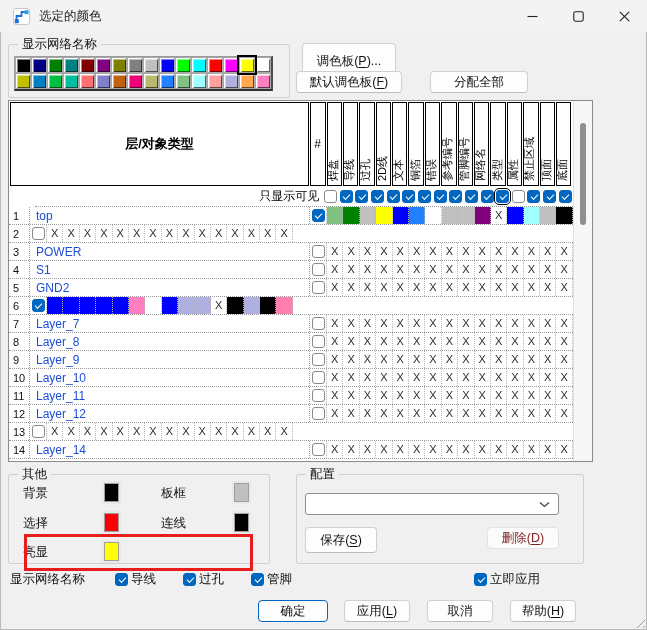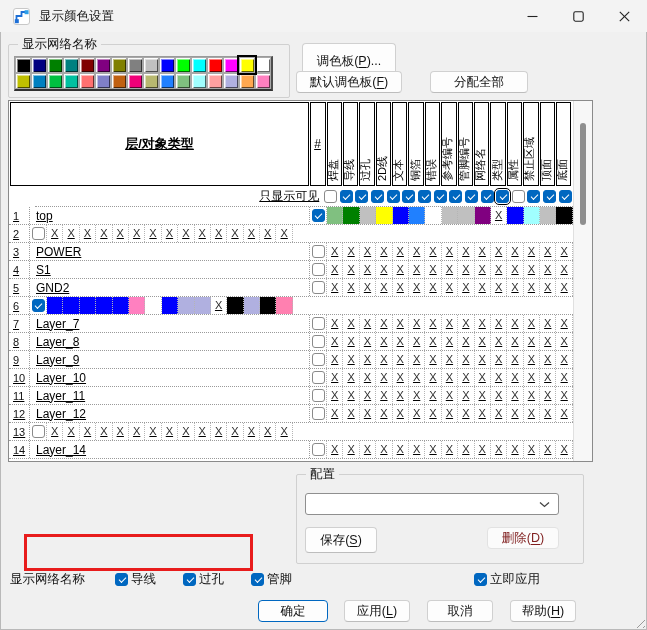--- a/index.html
+++ b/index.html
@@ -22,40 +22,40 @@
   .swatch{box-shadow:inset 1px 1px 0 rgba(255,255,255,.95),inset 2px 2px 0 rgba(255,255,255,.5),inset -1px -1px 0 rgba(0,0,0,.6);border:1px solid #a8a8a8;box-sizing:border-box;}
   .swatch.selected{outline:2px solid #000;outline-offset:0;z-index:5;position:relative;}
 
   
   .btn{position:absolute;background:#fdfdfd;border:1px solid #d0d0d0;border-bottom-color:#bdbdbd;border-radius:4px;font-size:12.5px;color:#111;display:flex;align-items:center;justify-content:center;box-sizing:border-box;font-family:inherit;}
   .btn u{text-decoration:underline;text-underline-offset:2px;}
   .btn.primary{border:1.4px solid #0067C0;}
   .btn.disabled{color:#7f1d1d;background:#fbfbfb;border-color:#e2e2e2;}
 
   
-  .tbl{position:absolute;left:8px;top:100px;width:583px;height:360px;background:#ffffff;border:1px solid #8a8a8a;display:flex;text-decoration:underline;}
+  .tbl{position:absolute;left:8px;top:100px;width:583px;height:360px;background:#ffffff;border:1px solid #8a8a8a;display:flex;}
   .tbl-main{width:564px;overflow:hidden;}
   .tbl-scroll{flex:1;background:#f7f7f7;border-left:1px solid #e0e0e0;position:relative;}
   .vthumb{position:absolute;left:50%;transform:translateX(-50%);top:22px;width:6px;height:102px;background:#8f8f8f;border-radius:3px;}
 
   .thead{height:86px;display:flex;background:#fff;}
   .corner{width:299px;margin:1px 0 1px 1px;border:1px solid #000;display:flex;align-items:center;justify-content:center;font-size:13px;font-weight:bold;box-sizing:border-box;}
   .hhash{width:15px;}
   .hcol,.hhash{margin:1px 0;border:1px solid #000;position:relative;box-sizing:border-box;width:15.4px;margin-left:0.5px;margin-right:0.5px;}
   .hhash{width:16px;display:flex;align-items:center;justify-content:center;font-size:12px;}
   .hcol span{position:absolute;bottom:4px;left:calc(50% + 6.5px);transform-origin:0 100%;transform:rotate(-90deg);white-space:nowrap;font-size:11px;color:#000;}
 
   .visrow{height:20px;display:flex;align-items:center;border-bottom:1px dotted #9a9a9a;box-sizing:border-box;margin-left:26px;}
   .vlabel{width:301px;text-align:right;padding-right:3px;font-size:12px;box-sizing:border-box;}
   .vcell{width:17px;display:flex;align-items:center;justify-content:center;box-sizing:border-box;}
   .vcell.dcol{width:16.4px;}
 
   .trow{height:18px;display:flex;border-bottom:1px dotted #9a9a9a;box-sizing:border-box;background:#fff;}
   .cnum{width:21px;border-right:1px dotted #9a9a9a;font-size:11px;display:flex;align-items:center;padding-left:4px;box-sizing:border-box;color:#111;}
-  .cname{width:280px;border-right:1px dotted #9a9a9a;font-size:12px;display:flex;align-items:center;padding-left:6px;box-sizing:border-box;color:#000000;}
+  .cname{width:280px;border-right:1px dotted #9a9a9a;font-size:12px;display:flex;align-items:center;padding-left:6px;box-sizing:border-box;color:#1d4ed8;}
   .chash{width:17px;border-right:1px dotted #b5b5b5;display:flex;align-items:center;justify-content:center;box-sizing:border-box;}
   .ccell{width:16.4px;border-right:1px dotted #b5b5b5;display:flex;align-items:center;justify-content:center;box-sizing:border-box;}
   .xmark{font-size:11px;color:#2e2e2e;line-height:1;}
 
   
   .cb{width:13px;height:13px;border-radius:3px;border:1px solid #8a8a8a;background:#fff;box-sizing:border-box;position:relative;flex:none;}
   .cb.checked{background:#0067C0;border-color:#0067C0;}
   .cb.checked::after{content:"";position:absolute;left:2.5px;top:3px;width:6px;height:3px;border-left:1.6px solid #fff;border-bottom:1.6px solid #fff;transform:rotate(-45deg);}
   .cb.focused{outline:1.6px solid #000;outline-offset:1px;}
 
@@ -79,21 +79,21 @@
 
 <div class="dialog">
 
   <div class="titlebar">
     <svg class="app-icon" viewBox="0 0 17 17">
       <rect x="0.5" y="0.5" width="16" height="16" rx="2.5" fill="#ffffff" stroke="#c8c8c8"></rect>
       <polyline points="3.5,13 3.5,8 8.5,8 8.5,4 13.5,4" fill="none" stroke="#1d6fd6" stroke-width="1.8"></polyline>
       <rect x="1.8" y="11.2" width="4" height="4" fill="#1d6fd6"></rect>
       <rect x="11.6" y="2.2" width="4" height="4" fill="#2e9fe8"></rect>
     </svg>
-    <span class="title-text">显示颜色设置</span>
+    <span class="title-text">选定的颜色</span>
     <div class="winbtns">
       <div class="winbtn">
         <svg width="11" height="11" viewBox="0 0 11 11">
             <line x1="0.5" y1="5.5" x2="10.5" y2="5.5" stroke="#222" stroke-width="1.1"></line>
           </svg>
       </div>
       <div class="winbtn">
         <svg width="11" height="11" viewBox="0 0 11 11">
             <rect x="0.8" y="0.8" width="9.4" height="9.4" rx="1.6" fill="none" stroke="#222" stroke-width="1.1"></rect>
           </svg>
@@ -931,20 +931,33 @@
               <span class="xmark">X</span>
             </div>
           </div>
         </div>
     </div>
     <div class="tbl-scroll">
       <div class="vthumb"></div>
     </div>
   </div>
 
+  <div class="groupbox" style="left:8px;top:474px;width:260px;height:88px;">
+    <span class="legend">其他</span>
+    <span class="oitem-label" style="left:14px;top:10px;">背景</span>
+    <div class="cswatch" style="left:95px;top:8px;background:#000000;"></div>
+    <span class="oitem-label" style="left:152px;top:10px;">板框</span>
+    <div class="cswatch" style="left:225px;top:8px;background:#C0C0C0;"></div>
+    <span class="oitem-label" style="left:14px;top:40px;">选择</span>
+    <div class="cswatch" style="left:95px;top:38px;background:#FF0000;"></div>
+    <span class="oitem-label" style="left:152px;top:40px;">连线</span>
+    <div class="cswatch" style="left:225px;top:38px;background:#000000;"></div>
+    <span class="oitem-label" style="left:14px;top:69px;">亮显</span>
+    <div class="cswatch" style="left:95px;top:67px;background:#FFFF00;"></div>
+  </div>
 
   <div class="annotation"></div>
 
   <div class="groupbox" style="left:296px;top:474px;width:286px;height:88px;">
     <span class="legend">配置</span>
     <div class="combo">
       <span></span>
       <svg width="11" height="7" viewBox="0 0 11 7">
           <polyline points="1,1.5 5.5,5.5 10,1.5" fill="none" stroke="#444" stroke-width="1.3"></polyline>
         </svg>

